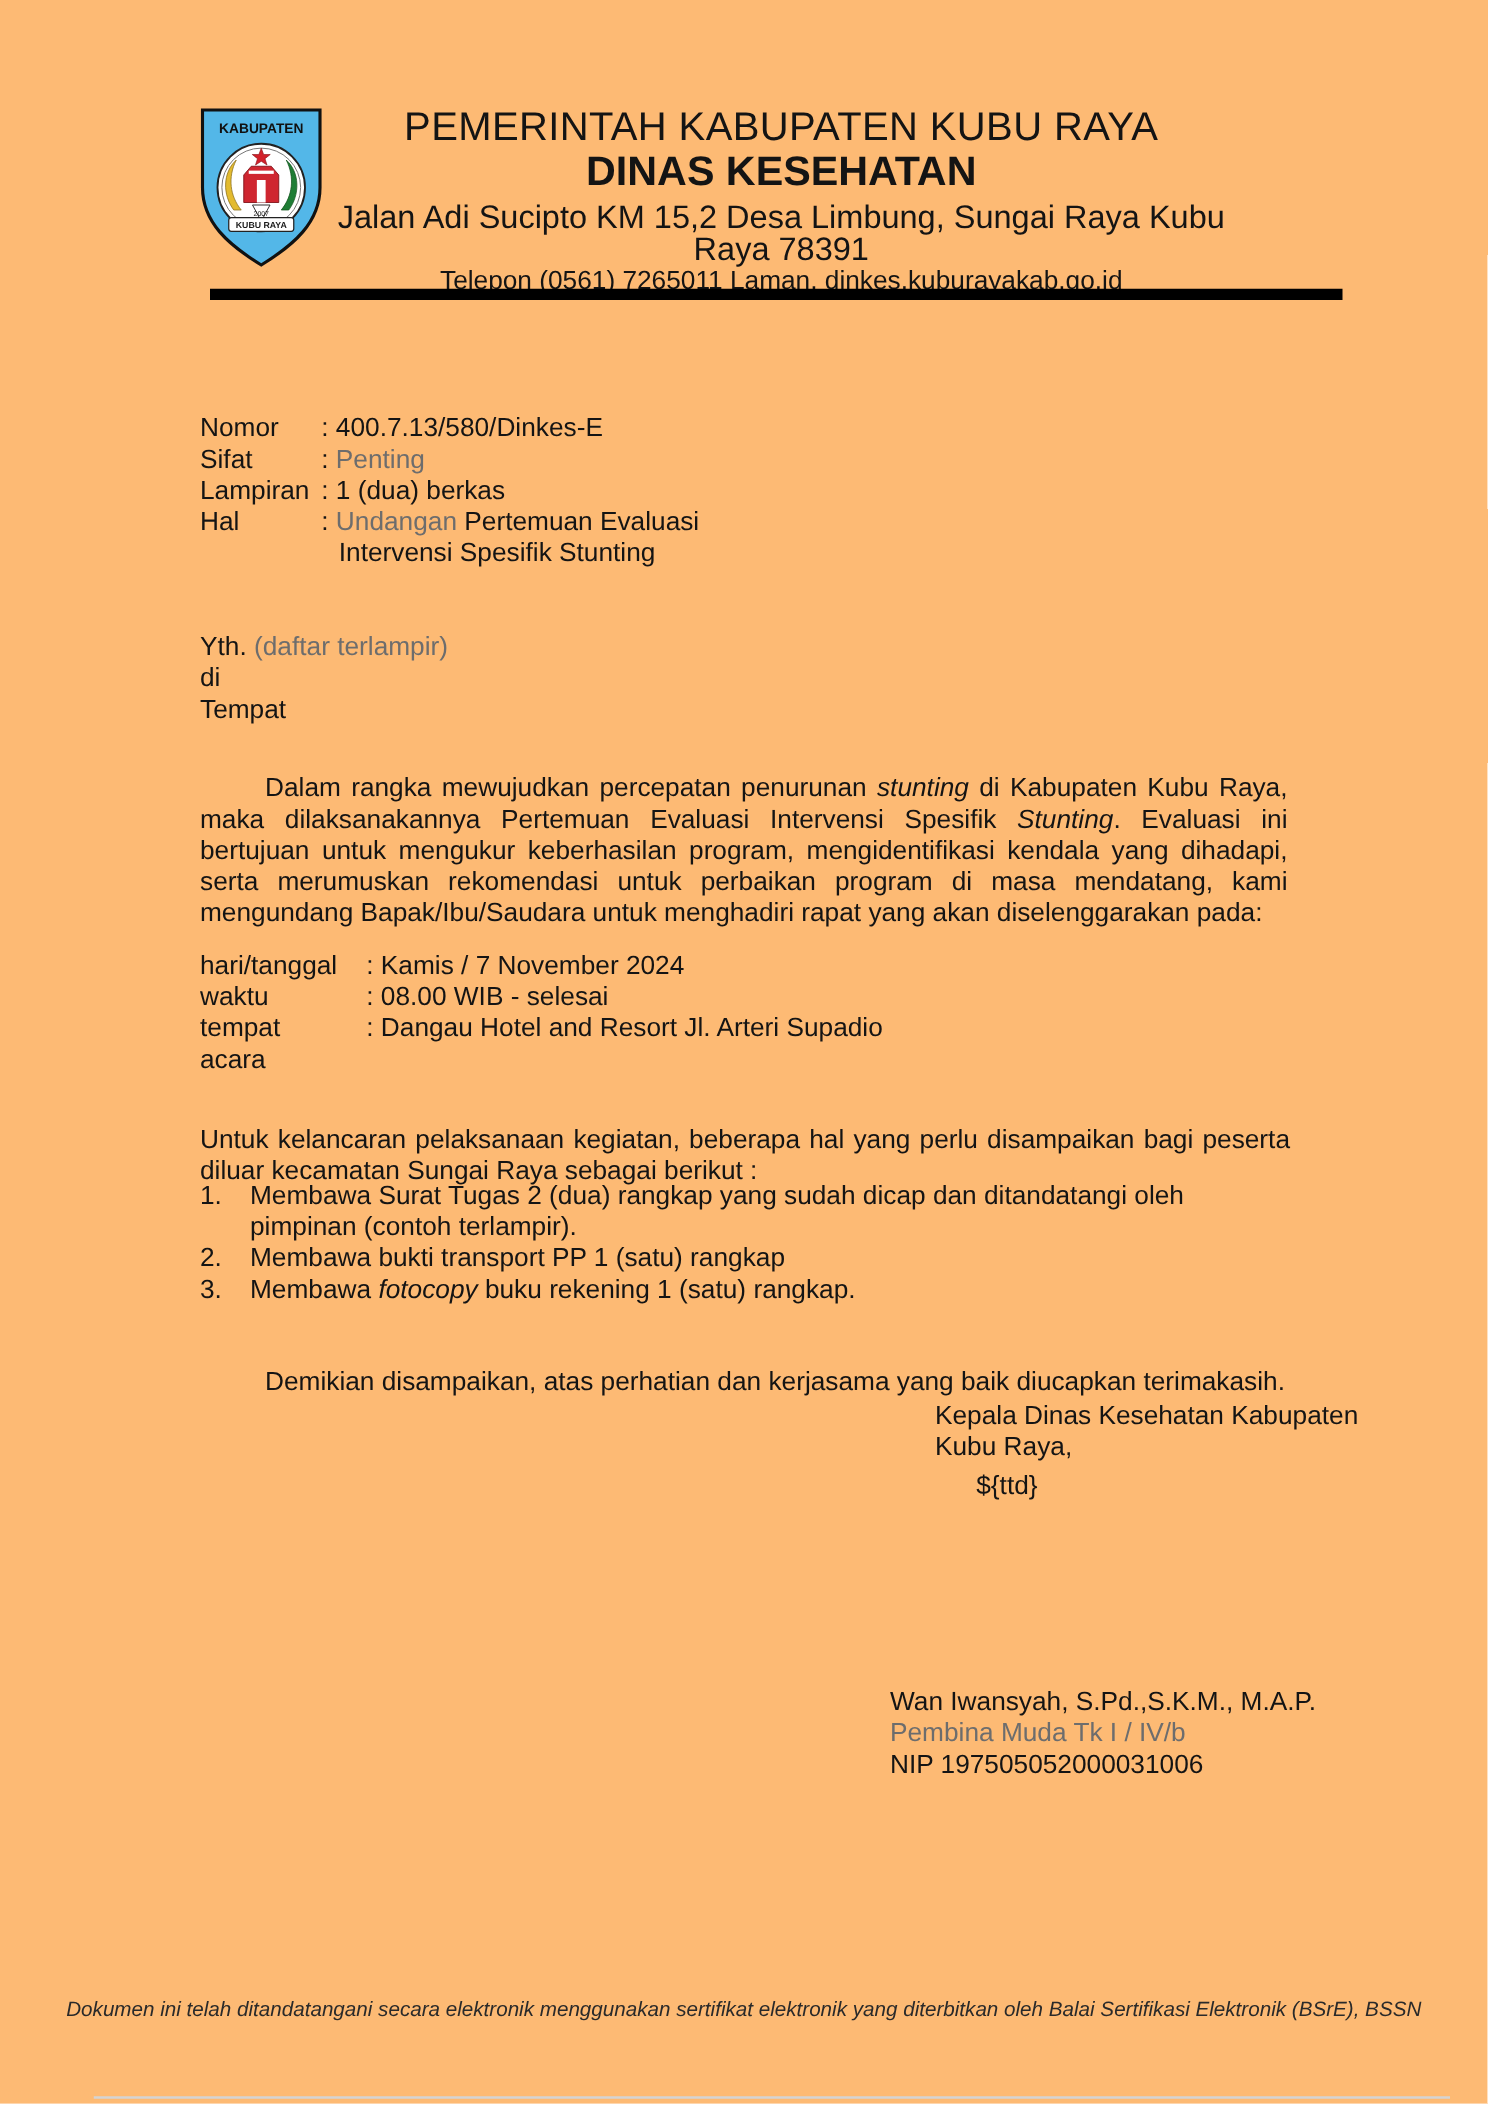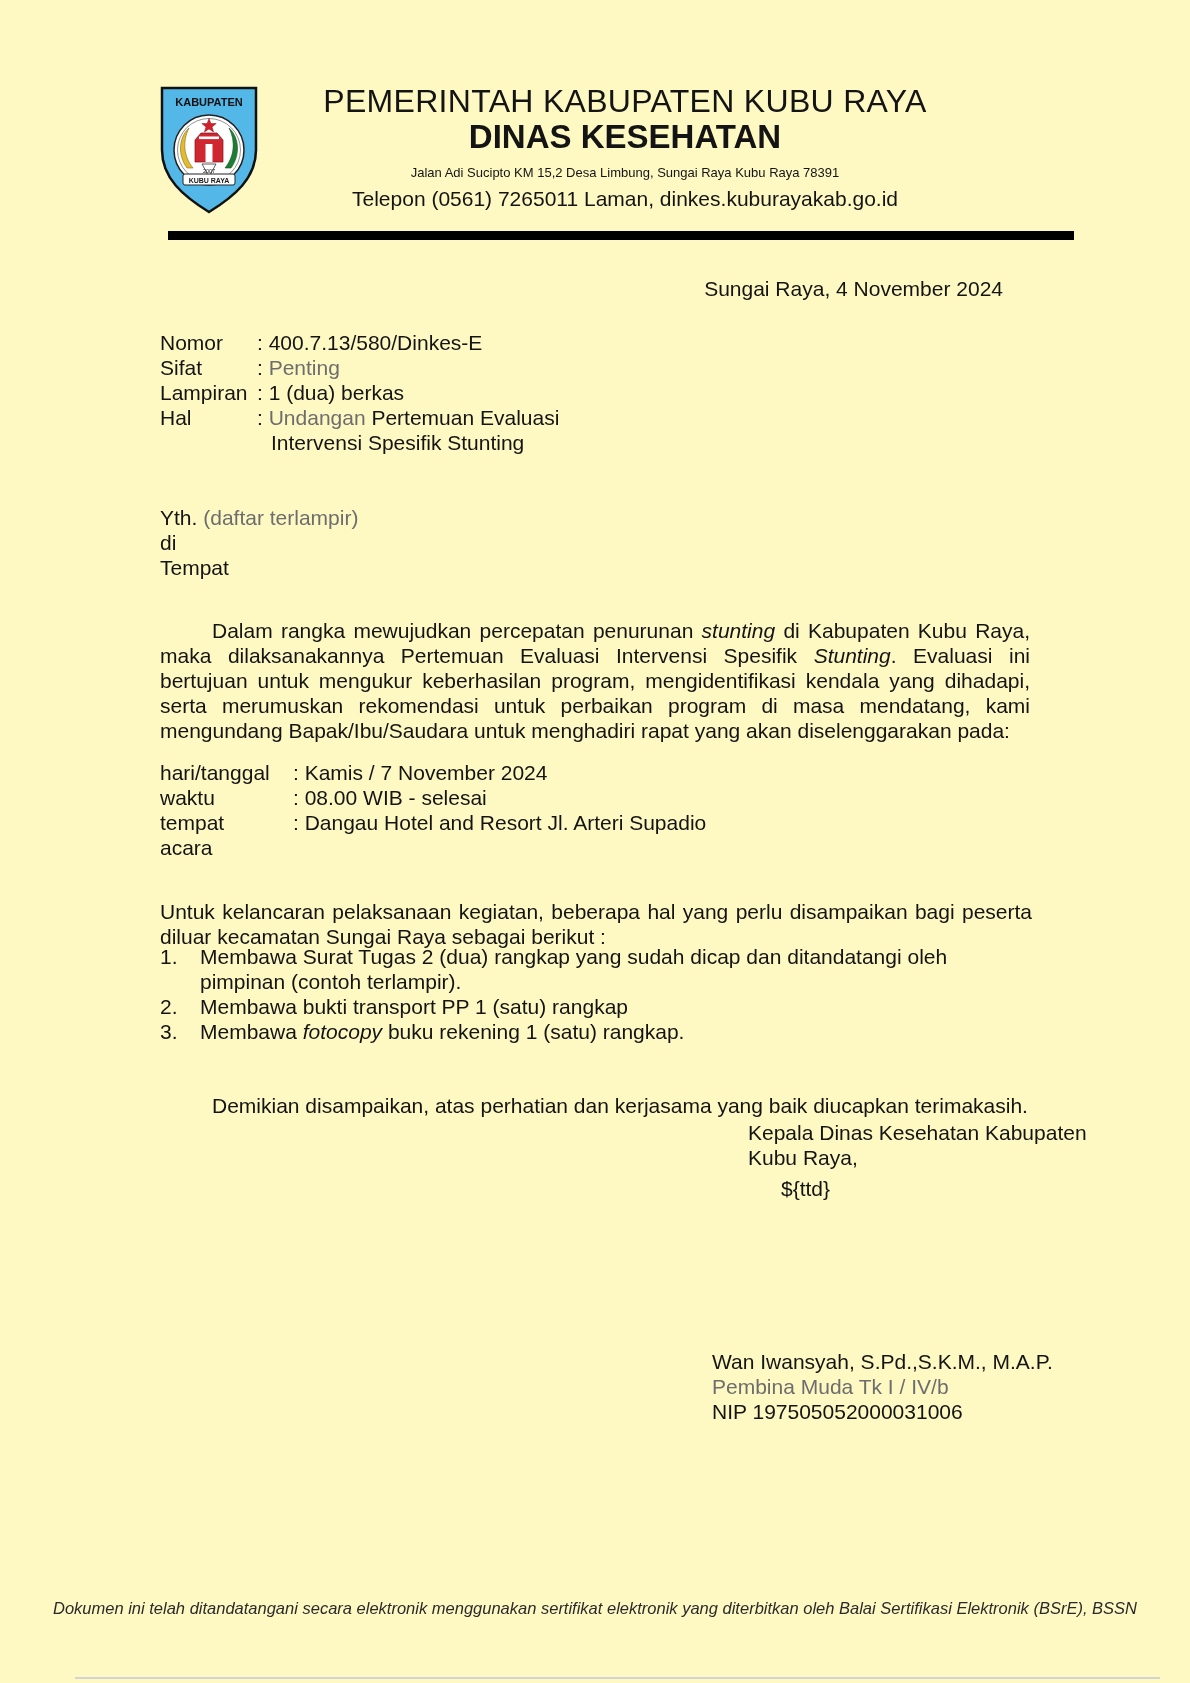--- a/index.html
+++ b/index.html
@@ -1,33 +1,33 @@
 <!DOCTYPE html>
 <html><head>
 <meta charset="utf-8">
 <style>
   html,body{margin:0;padding:0;background:#ffffff;}
   .page{
     position:relative;
     width:1190px;height:1683px;
-    background:#fef9c3;
+    background:#fdba74;
     font-family:"Liberation Sans","DejaVu Sans",sans-serif;
     color:#141414;
     margin:0 auto;
     overflow:hidden;
   }
   .muted{color:#6d6d6d;}
   .it{font-style:italic;}
 
   
   .logo{position:absolute;left:156px;top:84px;width:106px;height:132px;}
   .lh-text{position:absolute;left:245px;top:86px;width:760px;text-align:center;}
   .lh-gov{font-size:32px;line-height:30px;letter-spacing:.3px;}
   .lh-agency{font-size:33px;line-height:38px;font-weight:bold;margin-top:2px;}
-  .lh-address{font-size:13px;line-height:26px;margin-top:4px;}
+  .lh-address{font-size:26px;line-height:26px;margin-top:4px;}
   .lh-contact{font-size:21px;line-height:26px;}
   .rule{position:absolute;left:168px;top:231px;width:906px;height:9px;background:#000;}
 
   
   .t{font-size:21px;line-height:25px;}
 
   .dateline{position:absolute;left:300px;top:276px;width:703px;text-align:right;}
 
   .meta{position:absolute;left:160px;top:330px;}
   .meta-row{display:grid;grid-template-columns:97px auto;}
@@ -89,21 +89,20 @@
 
   <div class="lh-text">
     <div class="lh-gov">PEMERINTAH KABUPATEN KUBU RAYA</div>
     <div class="lh-agency">DINAS KESEHATAN</div>
     <div class="lh-address">Jalan Adi Sucipto KM 15,2 Desa Limbung, Sungai Raya Kubu Raya 78391</div>
     <div class="lh-contact">Telepon (0561) 7265011 Laman, dinkes.kuburayakab.go.id</div>
   </div>
 
   <div class="rule"></div>
 
-  <div class="dateline t">Sungai Raya, 4 November 2024</div>
 
   <section class="meta t">
     <div class="meta-row">
       <span>Nomor</span>
       <span>: 400.7.13/580/Dinkes-E</span>
     </div>
     <div class="meta-row">
       <span>Sifat</span>
       <span><span>: </span><span class="muted">Penting</span></span>
     </div>

